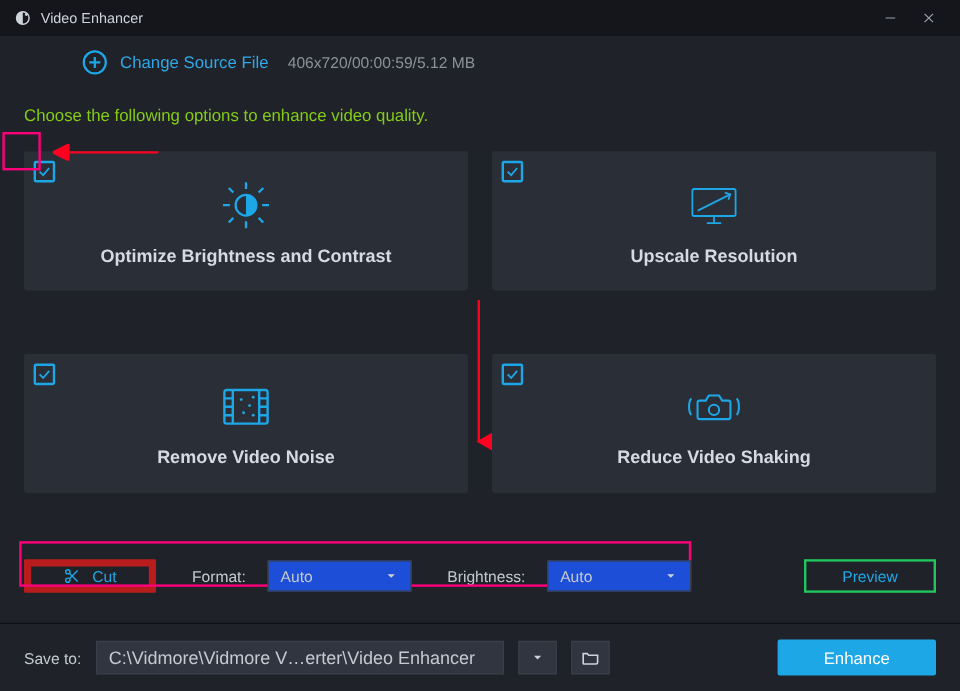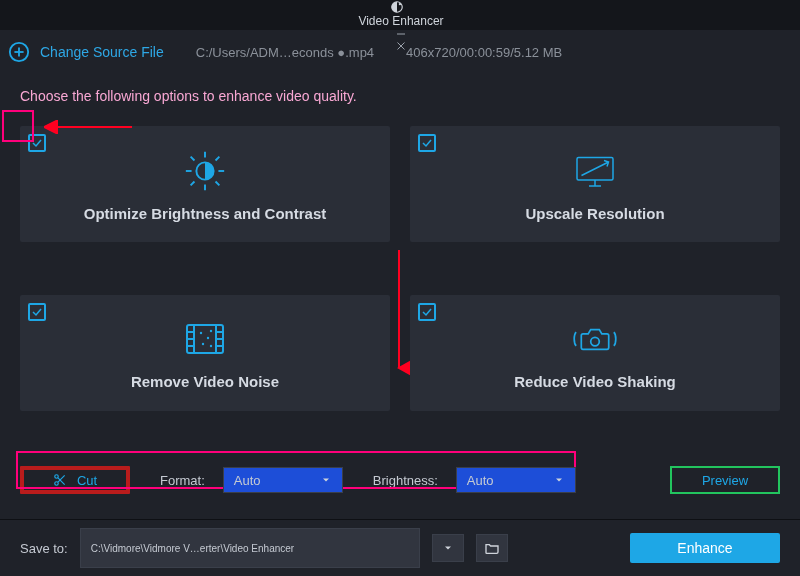--- a/index.html
+++ b/index.html
@@ -13,47 +13,47 @@
     flex-direction: column;
   }
 
   
   .titlebar {
     height: 30px;
     background: #14161b;
     display: flex;
     align-items: center;
     padding: 0 10px 0 12px;
-    flex-direction: column;
   }
   .titlebar .app-icon { width:14px; height:14px; margin-right:8px; }
   .titlebar .app-title { font-size:12px; color:#cfd4db; flex:0 0 auto; }
   .titlebar .spacer{ flex:1; }
   .winbtn { width:32px; height:30px; display:flex; align-items:center; justify-content:center; color:#9aa1ab; }
 
   
   .header {
     height:44px;
     display:flex;
     align-items:center;
-    padding:0 8px;
-    gap:32px;
+    padding:0 27px;
+    gap:16px;
+    margin-left:41px;
   }
   .change-src{
     display:flex; align-items:center; gap:10px;
     color:#2ea8e6; font-size:14px;
   }
   .change-src .plus-circle{ width:22px; height:22px; }
   .file-info{ color:#8b919a; font-size:13px; }
 
   
   .instruction{
     padding:14px 20px 4px 20px;
     font-size:14px;
-    color:#f9a8d4;
+    color:#84cc16;
   }
 
   
   .options{
     display:grid;
     grid-template-columns: 1fr 1fr;
     grid-template-rows: 1fr 1fr;
     gap:20px;
     padding:18px 20px 0 20px;
     flex:1;
@@ -96,21 +96,21 @@
   .controls{
     display:flex;
     align-items:center;
     gap:18px;
     padding:14px 20px 0 20px;
     height:60px;
     position:relative;
   }
   .cut-btn{
     width:110px; height:28px;
-    border:4px solid #b91c1c;
+    border:6px solid #b91c1c;
     color:#1ea7e6;
     background:transparent;
     display:flex; align-items:center; justify-content:center;
     gap:10px;
     font-size:13px;
     border-radius:1px;
   }
   .ctl-label{ color:#c5cad2; font-size:13px;margin-left:12px; }
   .dropdown{
     height:26px; min-width:120px;
@@ -141,39 +141,39 @@
   }
   .bottom{
     height:56px;
     display:flex;
     align-items:center;
     padding:0 20px;
     gap:12px;
   }
   .bottom .lbl{ color:#c5cad2; font-size:13px;text-align:right; }
   .path-box{
-    height:40px;
+    height:28px;
     background:#31353f;
     border:1px solid #3a3f4a;
     color:#c5cad2;
     display:flex; align-items:center;
     padding:0 10px;
     min-width:340px;
-    font-size:10px;
+    font-size:15px;
   }
   .sq-btn{
     width:32px; height:28px;
     background:#31353f;
     border:1px solid #3a3f4a;
     color:#cfd4db;
     display:flex;align-items:center;justify-content:center;
   }
   .enhance-btn{
     margin-left:auto;
-    width:150px; height:30px;
+    width:132px; height:30px;
     background:#1ea7e6;
     color:#fff;
     display:flex;align-items:center;justify-content:center;
     font-size:14px;
     border-radius:2px;
   }
   svg{display:block}
 </style>
 </head>
 <body>
@@ -205,21 +205,20 @@
   <div class="change-src">
     <span class="plus-circle">
       <svg viewBox="0 0 24 24" width="22" height="22" stroke="#1ea7e6" fill="none" stroke-width="2">
         <circle cx="12" cy="12" r="10"></circle>
           <line x1="12" y1="7" x2="12" y2="17"></line>
           <line x1="7" y1="12" x2="17" y2="12"></line>
       </svg>
     </span>
     <span>Change Source File</span>
   </div>
-  <span class="file-info">C:/Users/ADM…econds ●.mp4</span>
   <span class="file-info">406x720/00:00:59/5.12 MB</span>
 </div>
 
 <div class="instruction">Choose the following options to enhance video quality.</div>
 
 <div class="options" style="position:relative;">
 
   <div class="card">
     <span class="check">
       <svg viewBox="0 0 24 24" width="12" height="12" stroke="#1ea7e6" stroke-width="3" fill="none">

